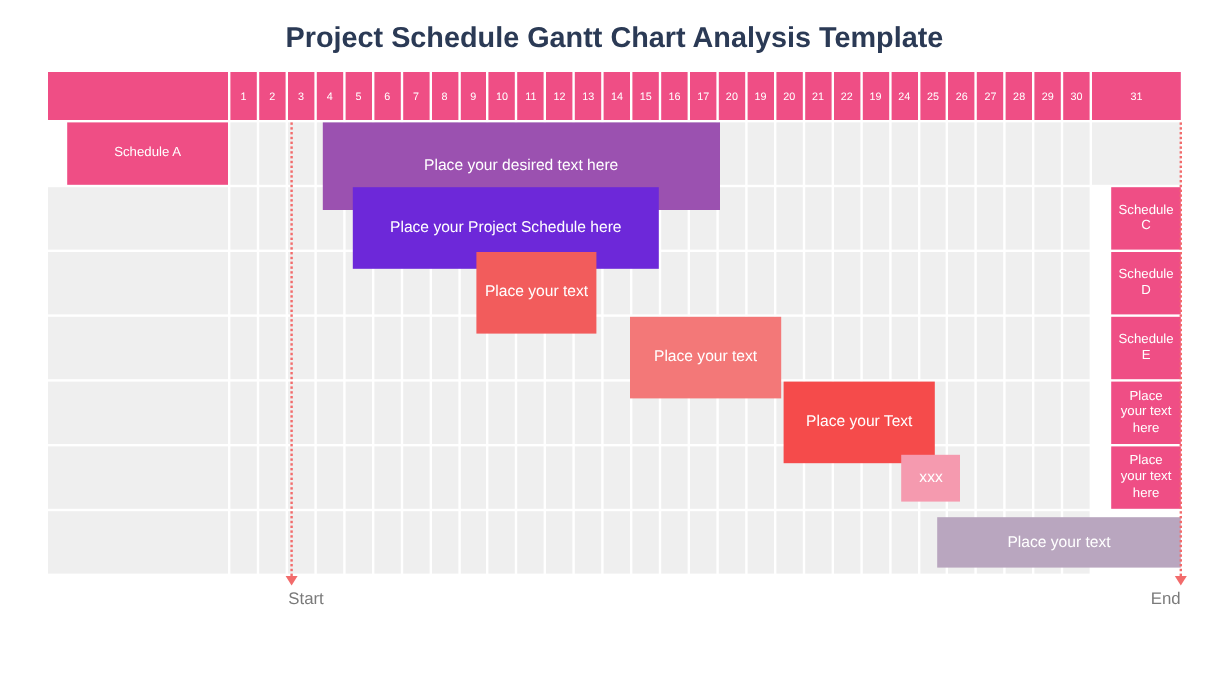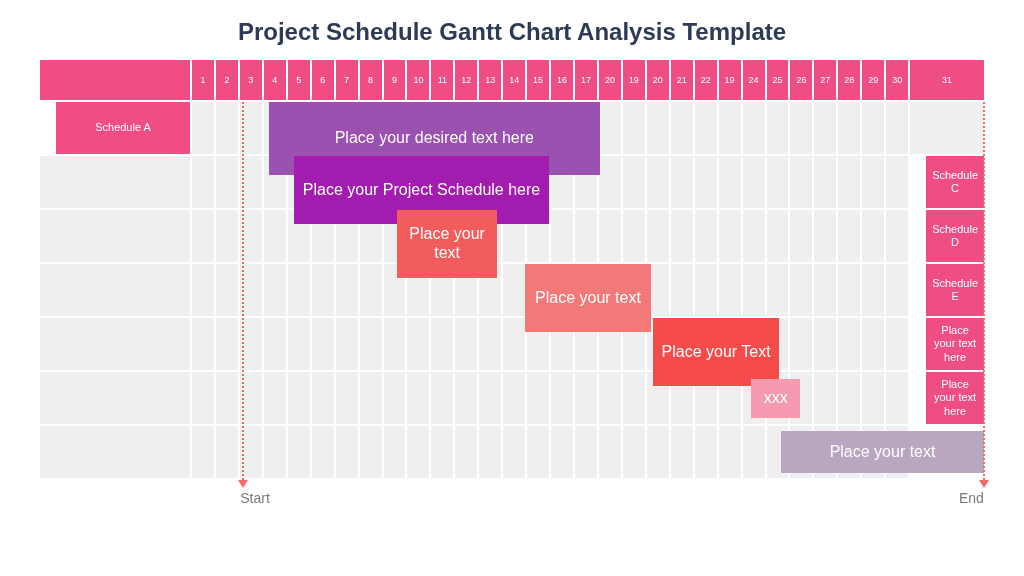--- a/index.html
+++ b/index.html
@@ -64,21 +64,21 @@
     position: absolute;
     top: 42px; 
     left: 152px;
     right: 0;
     bottom: 0;
     pointer-events: none;
   }
   .bar {
     position: absolute;
     color: #fff;
-    font-size: 16px;
+    font-size: 13px;
     display: flex;
     align-items: center;
     justify-content: center;
     text-align: center;
     line-height: 1.15;
     padding: 2px 6px;
     pointer-events: auto;
   }
   .marker-line {
     position: absolute;
@@ -357,21 +357,21 @@
       <div class="cell"></div>
       <div class="cell"></div>
       <div class="cell"></div>
       <div class="cell"></div>
       <div class="cell"></div>
       <div class="cell"></div>
       <div class="cell"></div>
     </div>
   <div class="bars" id="bars">
       <div class="bar" style="background: rgb(155, 81, 176); left: 76.8387px; width: 330.968px; top: 0px; height: 72.8px;">Place your desired text here</div>
-      <div class="bar" style="background: #a21caf; left: 102.452px; width: 254.129px; top: 54px; height: 67.6px;">Place your Project Schedule here</div>
+      <div class="bar" style="background: #6d28d9; left: 102.452px; width: 254.129px; top: 54px; height: 67.6px;">Place your Project Schedule here</div>
       <div class="bar" style="background: rgb(242, 92, 92); left: 204.903px; width: 100.452px; top: 108px; height: 67.6px;">Place your text</div>
       <div class="bar" style="background: rgb(243, 120, 120); left: 332.968px; width: 126.065px; top: 162px; height: 67.6px;">Place your text</div>
       <div class="bar" style="background: rgb(245, 75, 75); left: 461.032px; width: 126.065px; top: 216px; height: 67.6px;">Place your Text</div>
       <div class="bar" style="background: rgb(245, 154, 175); left: 512.258px; width: 49.2258px; top: 276.5px; height: 39px; margin-left: 47px;">xxx</div>
       <div class="bar" style="background: rgb(185, 166, 191); left: 589.097px; width: 202.903px; top: 329.2px; height: 41.6px;">Place your text</div>
     </div>
   <div id="markers">
       <div class="marker-line" style="left: 202.226px; height: 378px;"></div>
       <div class="marker-arrow" style="left: 198.226px; top: 420px;"></div>
       <div class="marker-label" style="top: 430px; left: 200.226px;">Start</div>

